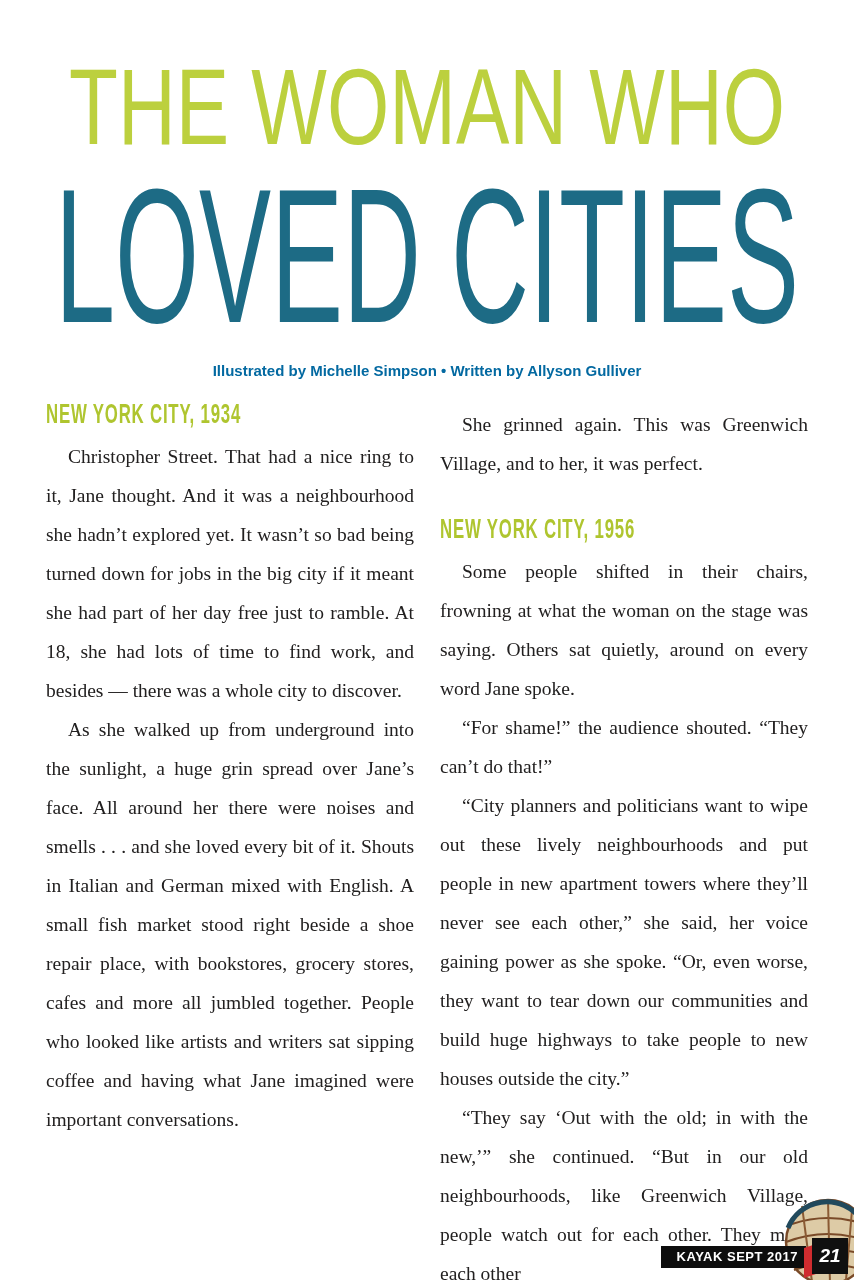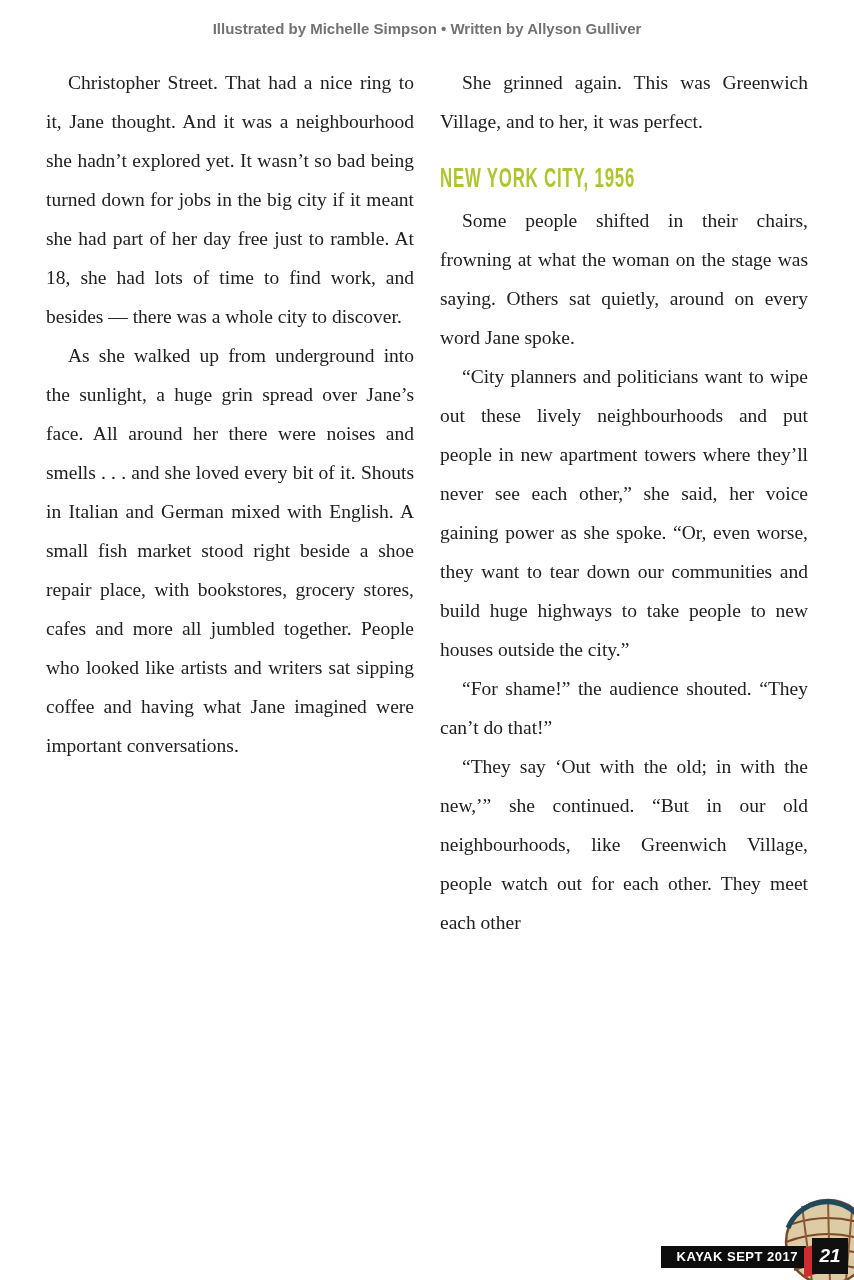--- a/index.html
+++ b/index.html
@@ -25,21 +25,21 @@
     font-weight:400;
     fill:#1d6b85;
   }
 
   .byline {
     margin-top:20px;
     text-align:center;
     font-family:"Liberation Sans", sans-serif;
     font-weight:700;
     font-size:15px;
-    color:#737373;
+    color:#0369a1;
   }
 
   
   .columns {
     display:flex;
     gap:26px;
     padding:0 46px;
     margin-top:26px;
   }
   .col { flex:1 1 0; text-align:justify; }
@@ -52,21 +52,21 @@
     color:#afc52f;
     margin:0 0 8px 0;
     text-align:left;
   }
   .section-heading .stretch {
     display:inline-block;
     transform:scale(0.80,1.28);
     transform-origin:left bottom;
     white-space:nowrap;
   }
-  .heading-spaced { margin-top:28px; }
+  .heading-spaced { margin-top:37px; }
 
   .col p {
     margin:0;
     text-indent:22px;
     font-size:19.5px;
     line-height:39px;
     color:#222020;
   }
 
   
@@ -105,38 +105,49 @@
     width:12px; height:30px;
     background:#d02c2f;
     transform:skewY(-18deg);
   }
 </style>
 </head>
 <body>
 
 <div class="page">
 
+  <header class="title-block">
+    <svg class="title-svg" width="760" height="112" viewBox="0 0 760 112">
+      <text class="title-line1-text" x="380" y="94" text-anchor="middle" textLength="716" lengthAdjust="spacingAndGlyphs" font-size="108">THE WOMAN WHO</text>
+    </svg>
+    <svg class="title-svg" style="margin-top:10px;" width="760" height="170" viewBox="0 0 760 170">
+      <text class="title-line2-text" x="380" y="150" text-anchor="middle" textLength="744" lengthAdjust="spacingAndGlyphs" font-size="192">LOVED CITIES</text>
+    </svg>
+  </header>
 
   <div class="byline">Illustrated by Michelle Simpson • Written by Allyson Gulliver</div>
 
   <main class="columns">
 
     <section class="col">
+      <h2 class="section-heading">
+        <span class="stretch">NEW YORK CITY, 1934</span>
+      </h2>
       <p>Christopher Street. That had a nice ring to it, Jane thought. And it was a neighbourhood she hadn’t explored yet. It wasn’t so bad being turned down for jobs in the big city if it meant she had part of her day free just to ramble. At 18, she had lots of time to find work, and besides — there was a whole city to discover.</p>
       <p>As she walked up from underground into the sunlight, a huge grin spread over Jane’s face. All around her there were noises and smells . . . and she loved every bit of it. Shouts in Italian and German mixed with English. A small fish market stood right beside a shoe repair place, with bookstores, grocery stores, cafes and more all jumbled together. People who looked like artists and writers sat sipping coffee and having what Jane imagined were important conversations.</p>
     </section>
 
     <section class="col">
       <p>She grinned again. This was Greenwich Village, and to her, it was perfect.</p>
       <h2 class="section-heading heading-spaced">
         <span class="stretch">NEW YORK CITY, 1956</span>
       </h2>
       <p>Some people shifted in their chairs, frowning at what the woman on the stage was saying. Others sat quietly, around on every word Jane spoke.</p>
+      <p>“For shame!” the audience shouted. “They can’t do that!”</p>
       <p>“City planners and politicians want to wipe out these lively neighbourhoods and put people in new apartment towers where they’ll never see each other,” she said, her voice gaining power as she spoke. “Or, even worse, they want to tear down our communities and build huge highways to take people to new houses outside the city.”</p>
-      <p>“For shame!” the audience shouted. “They can’t do that!”</p>
       <p>“They say ‘Out with the old; in with the new,’” she continued. “But in our old neighbourhoods, like Greenwich Village, people watch out for each other. They meet each other</p>
     </section>
 
   </main>
 
   <svg class="corner-illustration" width="96" height="92" viewBox="0 0 96 92">
     <circle cx="56" cy="50" r="42" fill="#ddcba6" stroke="#7a4a28" stroke-width="2.5"></circle>
     <path d="M14 50 Q56 34 98 50" fill="none" stroke="#7a4a28" stroke-width="2"></path>
     <path d="M16 64 Q56 50 96 64" fill="none" stroke="#7a4a28" stroke-width="2"></path>
     <path d="M22 78 Q56 66 90 78" fill="none" stroke="#7a4a28" stroke-width="2"></path>

